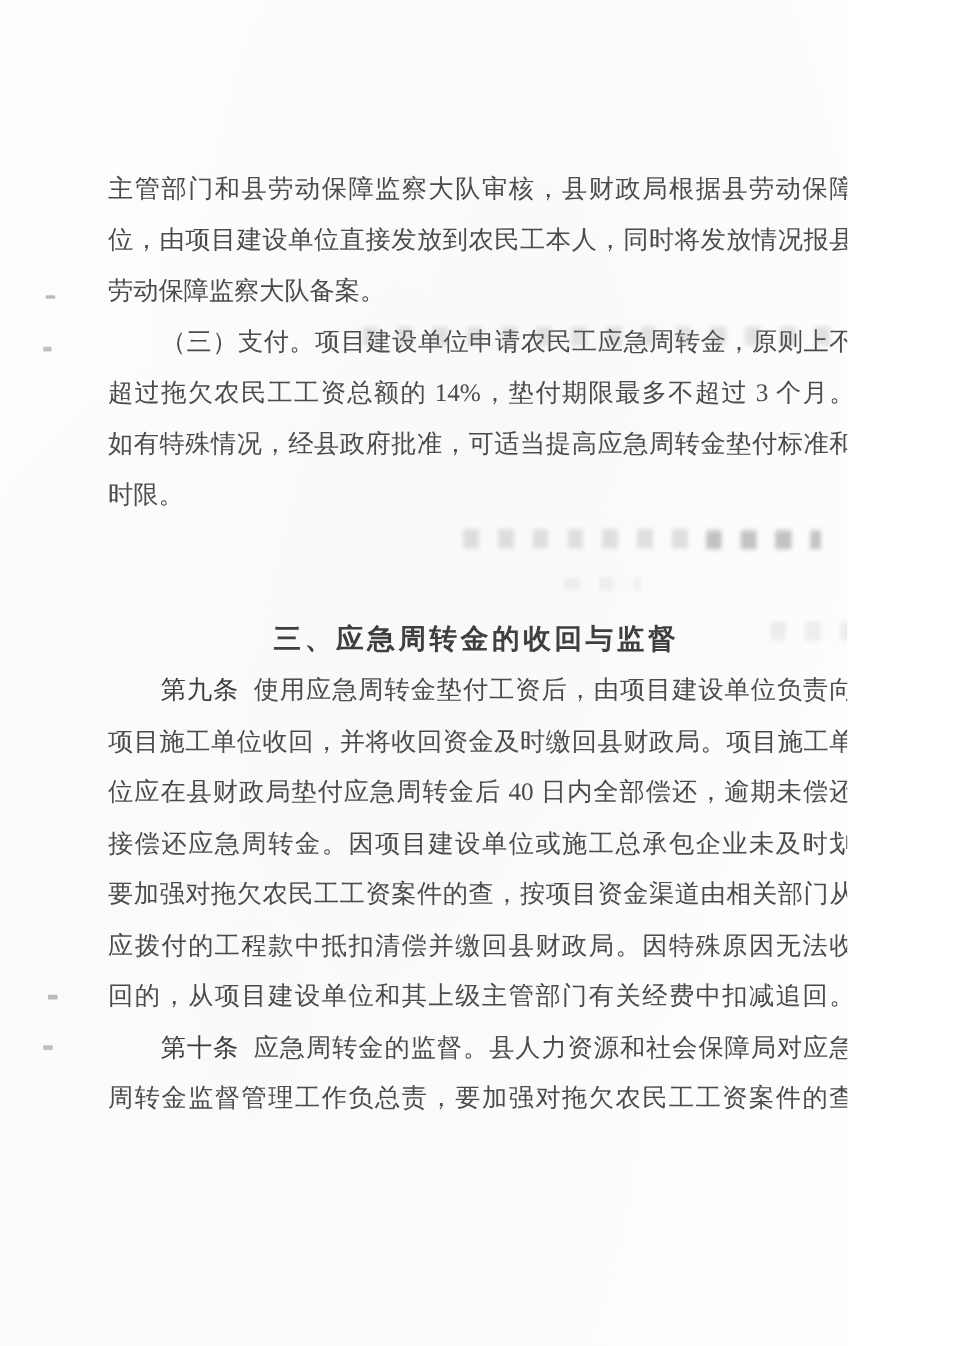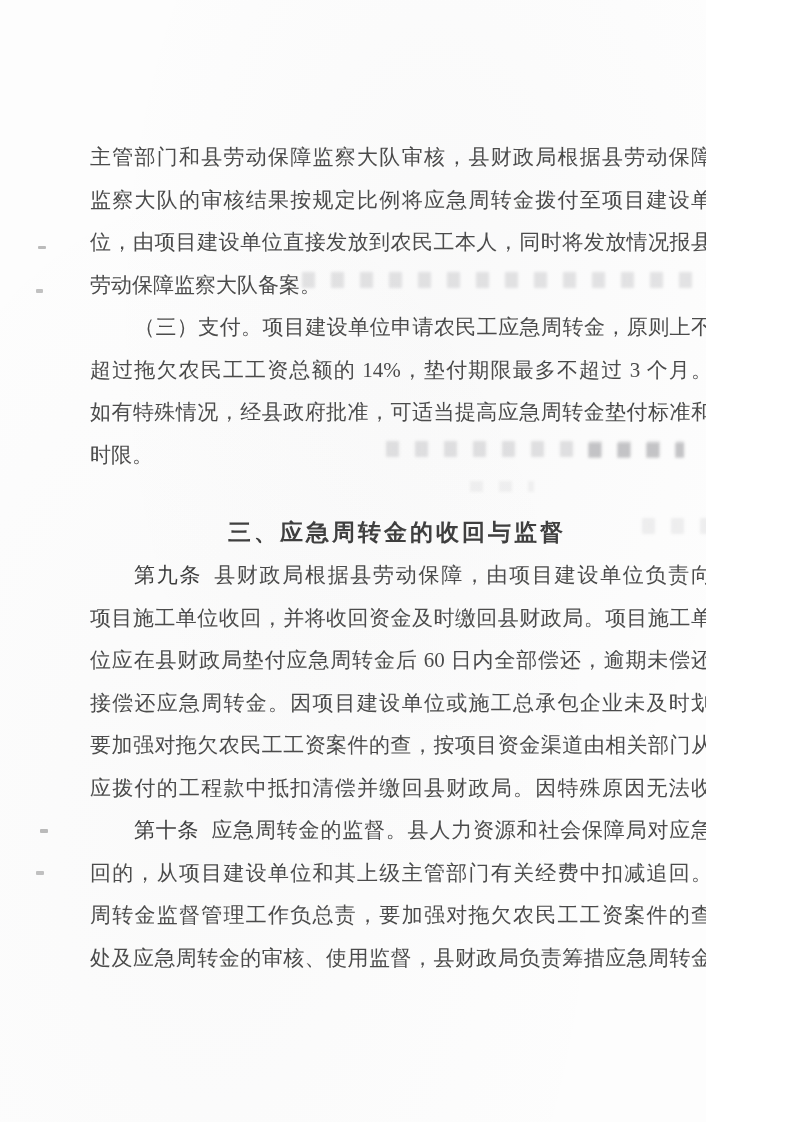--- a/index.html
+++ b/index.html
@@ -56,46 +56,44 @@
   .m3{left:40px;top:829px;width:8px;height:4px;opacity:.55;}
   .m4{left:36px;top:871px;width:8px;height:4px;opacity:.5;}
 </style>
 </head>
 <body>
 
 <div class="page">
 
   <div class="tb tb1">
     <div class="line">主管部门和县劳动保障监察大队审核，县财政局根据县劳动保障</div>
-    <div class="line">监察大队的审核结果按规定比例将应急周转金拨付至项目建设单</div>
     <div class="line">位，由项目建设单位直接发放到农民工本人，同时将发放情况报县</div>
     <div class="line short">劳动保障监察大队备案。</div>
     <div class="line indent">（三）支付。项目建设单位申请农民工应急周转金，原则上不得</div>
     <div class="line">超过拖欠农民工工资总额的 14%，垫付期限最多不超过 3 个月。</div>
     <div class="line">如有特殊情况，经县政府批准，可适当提高应急周转金垫付标准和</div>
     <div class="line short">时限。</div>
   </div>
 
   <div class="heading">三、应急周转金的收回与监督</div>
 
   <div class="tb tb2">
     <div class="line indent">
-      <span class="lead">第九条</span><span>县财政局根据县劳动保障，由项目建设单位负责向</span>
+      <span class="lead">第九条</span><span>使用应急周转金垫付工资后，由项目建设单位负责向</span>
     </div>
     <div class="line">项目施工单位收回，并将收回资金及时缴回县财政局。项目施工单</div>
-    <div class="line">位应在县财政局垫付应急周转金后 60 日内全部偿还，逾期未偿还</div>
+    <div class="line">位应在县财政局垫付应急周转金后 40 日内全部偿还，逾期未偿还</div>
     <div class="line">接偿还应急周转金。因项目建设单位或施工总承包企业未及时划</div>
     <div class="line">要加强对拖欠农民工工资案件的查，按项目资金渠道由相关部门从</div>
     <div class="line">应拨付的工程款中抵扣清偿并缴回县财政局。因特殊原因无法收</div>
+    <div class="line">回的，从项目建设单位和其上级主管部门有关经费中扣减追回。</div>
     <div class="line indent">
       <span class="lead">第十条</span><span>应急周转金的监督。县人力资源和社会保障局对应急</span>
     </div>
-    <div class="line">回的，从项目建设单位和其上级主管部门有关经费中扣减追回。</div>
     <div class="line">周转金监督管理工作负总责，要加强对拖欠农民工工资案件的查</div>
-    <div class="line">处及应急周转金的审核、使用监督，县财政局负责筹措应急周转金</div>
   </div>
 
   <div class="ghost ghost1"></div>
   <div class="ghost ghost2"></div>
   <div class="ghost ghost2b"></div>
   <div class="ghost ghost3"></div>
   <div class="ghost ghost4"></div>
 
   <div class="mark m1"></div>
   <div class="mark m2"></div>

